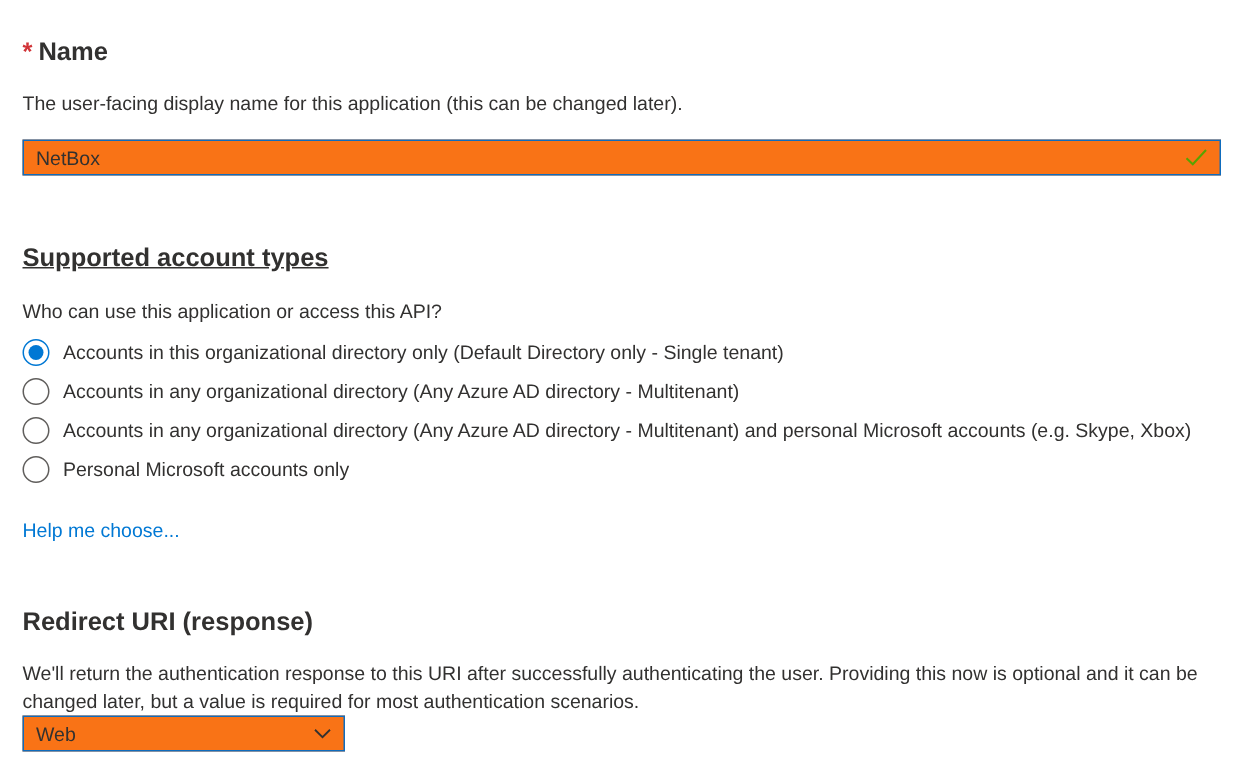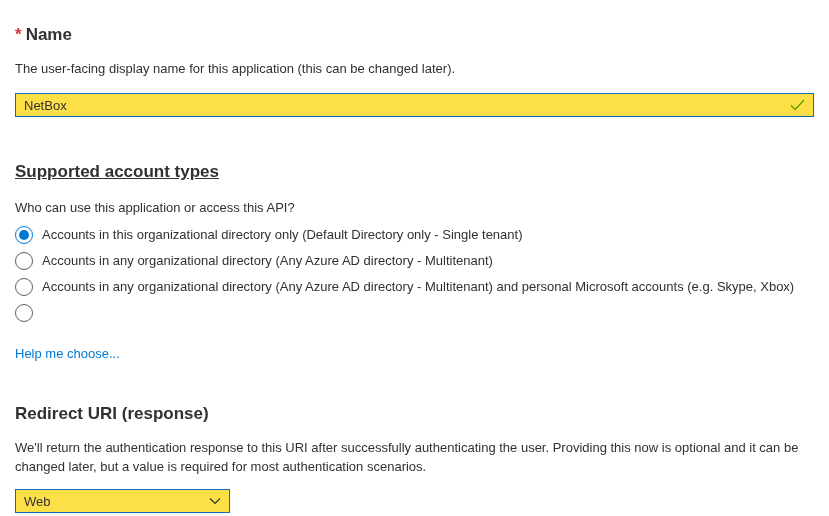--- a/index.html
+++ b/index.html
@@ -27,21 +27,21 @@
     font-size: 13px;
     line-height: 19px;
     color: var(--text, #323130);
     max-width: 799px;
   }
 
   .input-box {
     margin-top: 15px;
     height: 24px;
     border: 1px solid var(--accent, #0f6cbd);
-    background: #fde047;
+    background: #f97316;
     display: flex;
     align-items: center;
     padding: 0 8px;
   }
   .input-box.full { width: 799px; }
   .input-el {
     border: none;
     outline: none;
     flex: 1 1 auto;
     font-family: "Liberation Sans", "DejaVu Sans", sans-serif;
@@ -92,21 +92,20 @@
     text-decoration: none;
     cursor: pointer;
   }
 
   .redirect-title { margin-top: 41px; }
 
   .uri-row {
     display: flex;
     align-items: center;
     gap: 13px;
-    margin-top: 13px;
   }
   .uri-row .input-box { margin-top: 0; }
   .platform-select { width: 215px; cursor: pointer; justify-content: space-between; }
   .select-value { font-size: 13px; color: var(--text, #323130); }
   .chevron { flex: 0 0 auto; display: inline-flex; align-items: center; }
   .uri-input { width: 420px; }
 </style>
 </head>
 <body>
 
@@ -138,20 +137,21 @@
     <label class="radio-row">
       <span class="radio"></span>
       <span class="radio-label">Accounts in any organizational directory (Any Azure AD directory - Multitenant)</span>
     </label>
     <label class="radio-row">
       <span class="radio"></span>
       <span class="radio-label">Accounts in any organizational directory (Any Azure AD directory - Multitenant) and personal Microsoft accounts (e.g. Skype, Xbox)</span>
     </label>
     <label class="radio-row">
       <span class="radio"></span>
+      <span class="radio-label">Personal Microsoft accounts only</span>
     </label>
   </div>
 
   <a class="help-link">Help me choose...</a>
 
   
   <div class="section-title redirect-title">Redirect URI (response)</div>
   <div class="desc">We'll return the authentication response to this URI after successfully authenticating the user. Providing this now is optional and it can be changed later, but a value is required for most authentication scenarios.</div>
 
   <div class="uri-row">

